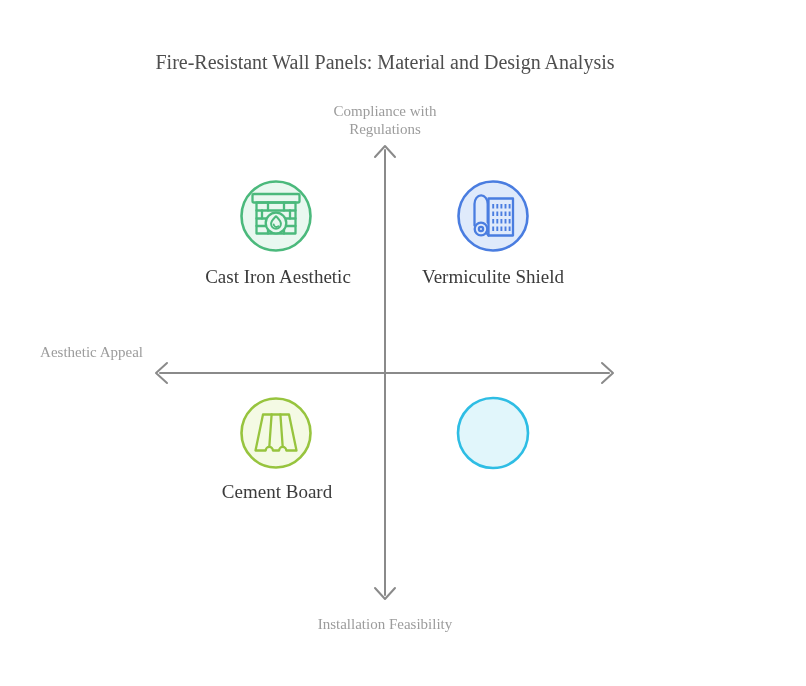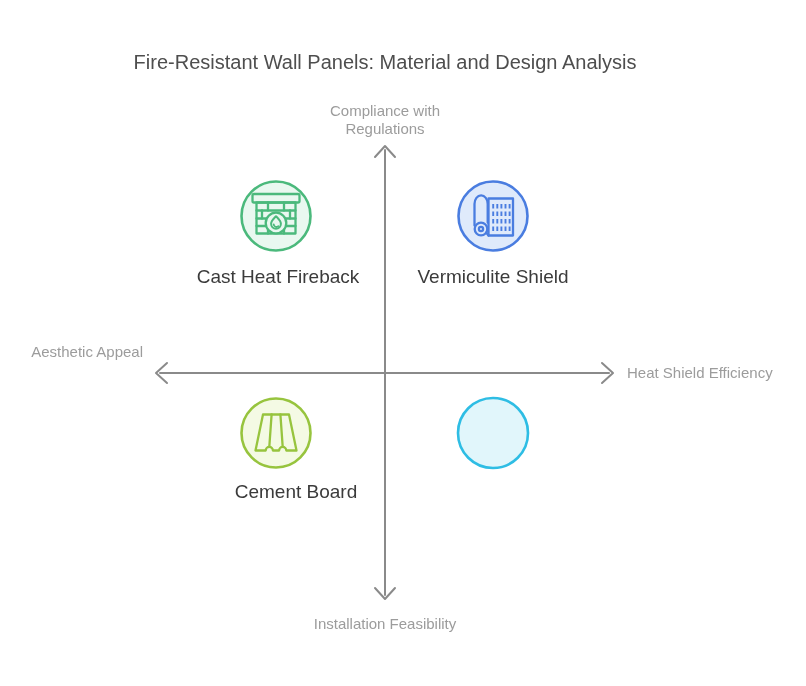--- a/index.html
+++ b/index.html
@@ -1,20 +1,20 @@
 <!DOCTYPE html>
 <html><head>
 <meta charset="utf-8">
 <style>
   html,body{margin:0;padding:0;background:#ffffff;}
   #canvas{
     position:relative;
     width:806px;height:670px;
     background:#ffffff;
-    font-family:Liberation Sans, sans-serif;
+    font-family:Liberation Serif, serif;
     overflow:hidden;
   }
   .abs{position:absolute;}
   .title{
     left:385px;top:51px;
     transform:translateX(-50%);
     font-size:20px;line-height:23px;
     color:#4e4e4e;
     white-space:nowrap;
   }
@@ -48,21 +48,21 @@
   .icon-bl{left:238px;top:395px;}
   .icon-br{left:455px;top:395px;}
   .item-label{
     color:#3b3b3b;
     font-size:19px;line-height:22px;
     transform:translateX(-50%);
     white-space:nowrap;
   }
   .label-tl{left:278px;top:266px;}
   .label-tr{left:493px;top:266px;}
-  .label-bl{left:277px;top:481px;margin-left:19px;}
+  .label-bl{left:277px;top:481px;}
   svg{display:block;}
 </style>
 </head>
 <body>
 
 <div id="canvas">
 
   <div class="abs title">Fire-Resistant Wall Panels: Material and Design Analysis</div>
 
   <svg class="abs" style="left:0;top:0;" width="806" height="686" viewBox="0 0 806 686">
@@ -72,36 +72,35 @@
       <polyline points="375,157 385,146 395,157"></polyline>
       <polyline points="375,588 385,599 395,588"></polyline>
       <polyline points="167,363 156,373 167,383"></polyline>
       <polyline points="602,363 613,373 602,383"></polyline>
     </g>
   </svg>
 
   <div class="abs axis-label bottom">Installation Feasibility</div>
   <div class="abs axis-label top">Compliance with Regulations</div>
   <div class="abs axis-label left">Aesthetic Appeal</div>
-  <div class="abs axis-label right">Heat Shield Efficiency</div>
 
   <div>
     <svg class="abs item-icon icon-tl" viewBox="0 0 76 76">
       <g fill="none" stroke-width="2.3" stroke-linecap="round" stroke-linejoin="round" stroke="#4bb97c">
         <circle cx="38" cy="38" r="34.5" stroke-width="2.6" fill="#e9f8f0"></circle>
         <rect x="14.5" y="16" width="47" height="8.5" rx="1.5"></rect>
         <rect x="18.5" y="24.5" width="39" height="31"></rect>
         <path d="M18.5,32.5 H57.5 M18.5,40.5 H57.5 M18.5,48 H57.5"></path>
         <path d="M30,24.5 V32.5 M46,24.5 V32.5 M24,32.5 V40.5 M52,32.5 V40.5 M30,48 V55.5 M46,48 V55.5"></path>
         <circle cx="38" cy="45" r="10.3" fill="#e9f8f0"></circle>
         <path d="M38,38.2 C40.4,40.8 42.9,42.7 42.9,45.8 A4.9,4.9 0 0 1 33.1,45.8 C33.1,42.7 35.6,40.8 38,38.2 Z" stroke-width="2"></path>
         <path d="M35.7,46.3 a2.7,2.7 0 0 0 4.6,1.9" stroke-width="1.8"></path>
       </g>
     </svg>
-    <div class="abs item-label label-tl">Cast Heat Fireback</div>
+    <div class="abs item-label label-tl">Cast Iron Aesthetic</div>
   </div>
 
   <div>
     <svg class="abs item-icon icon-tr" viewBox="0 0 76 76">
       <g fill="none" stroke-width="2.3" stroke-linecap="round" stroke-linejoin="round" stroke="#4a7de0">
         <circle cx="38" cy="38" r="34.5" stroke-width="2.6" fill="#dfeafb"></circle>
         <rect x="33.5" y="20.5" width="24.5" height="37"></rect>
         <path d="M19.5,47.5 V26 A6.6,8.6 0 0 1 32.7,26 V44.5"></path>
         <circle cx="26" cy="51" r="6.3"></circle>
         <circle cx="26" cy="51" r="2.1"></circle>

